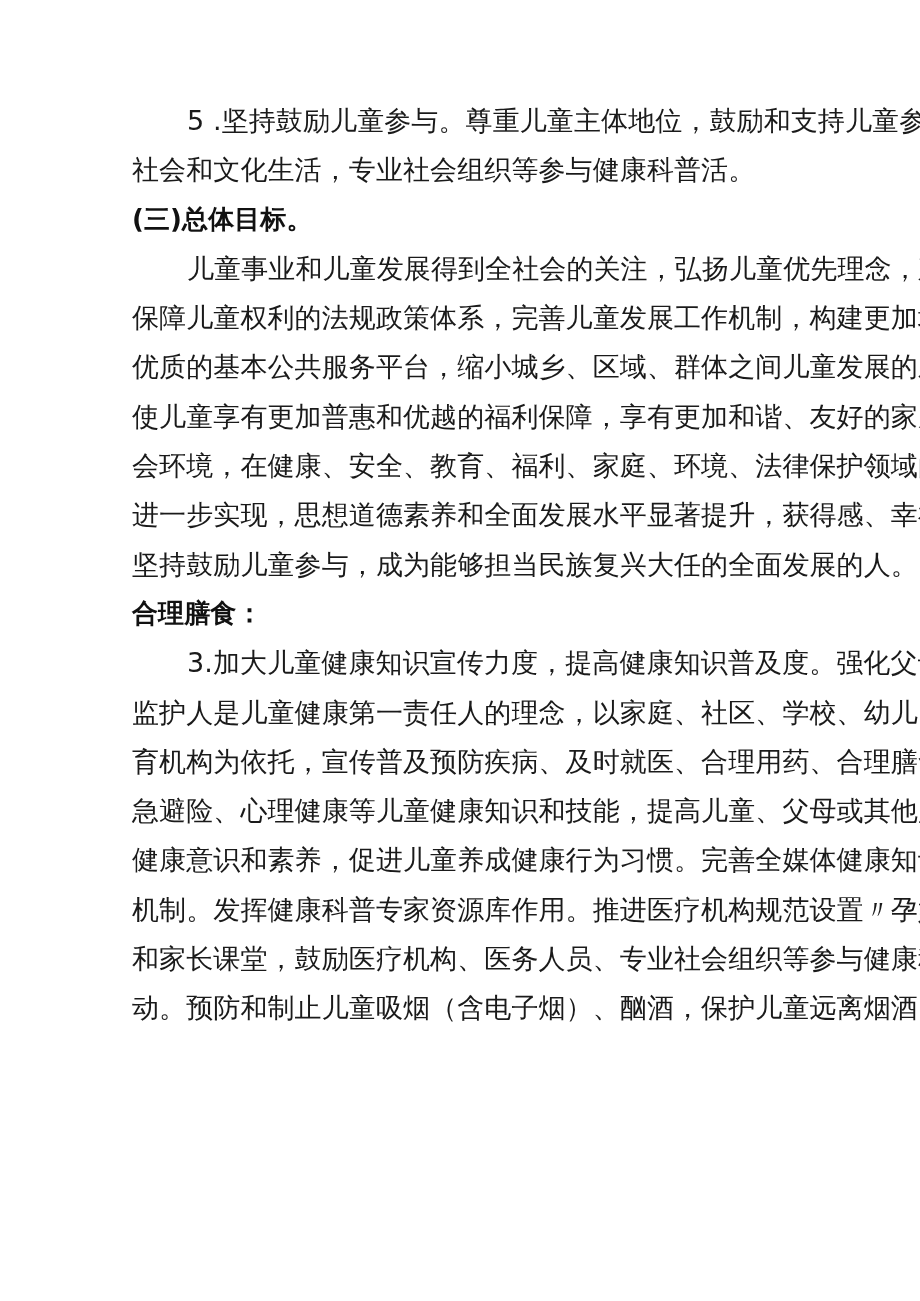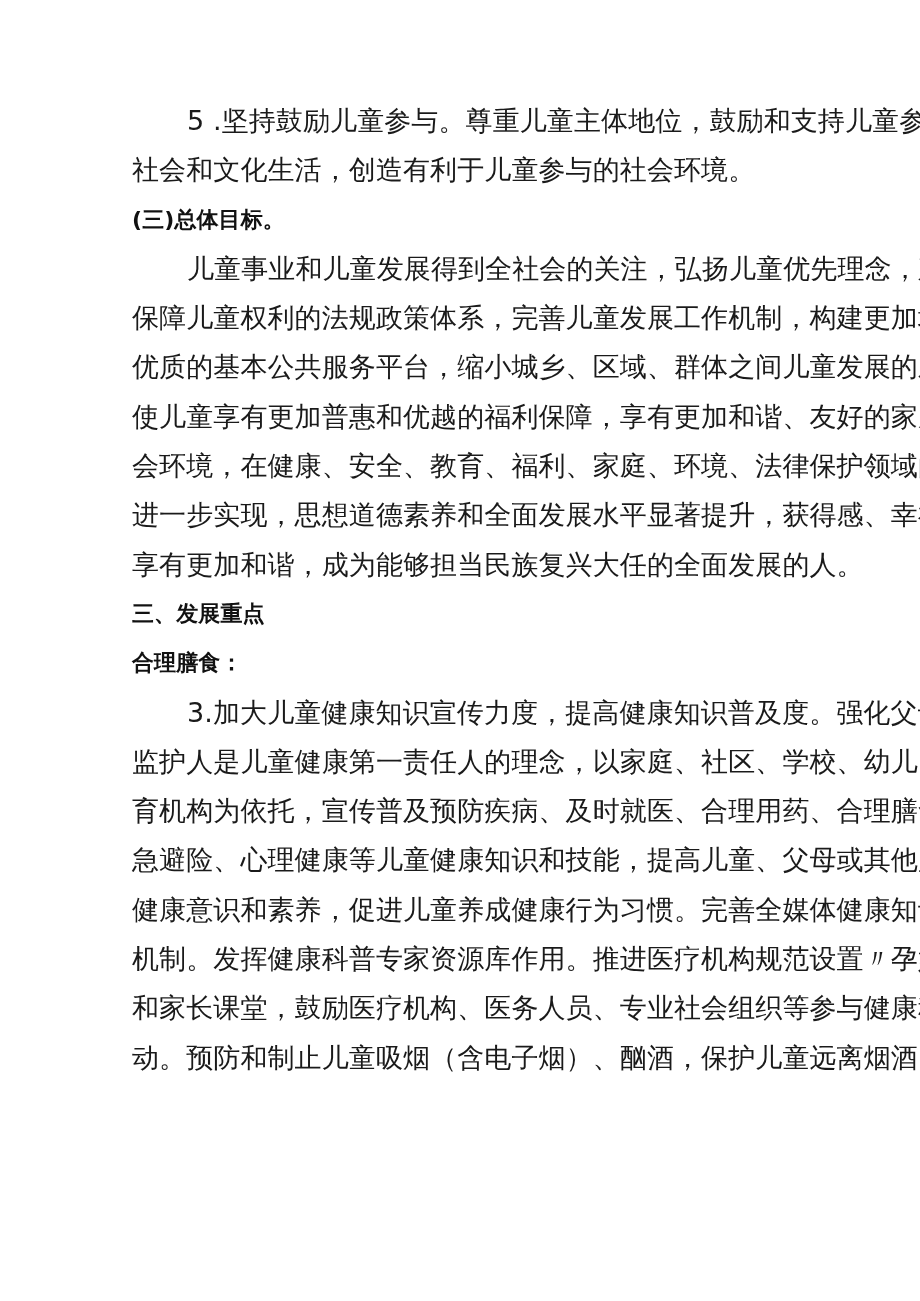--- a/index.html
+++ b/index.html
@@ -34,56 +34,55 @@
     text-align: left;
     color: #1a1a1a;
   }
   .para {
     margin: 0;
   }
   .para .line:first-child {
     text-indent: 0;
   }
   .heading {
-    font-size: 22px;
+    font-size: 26px;
     line-height: 49.3px;
     font-weight: bold;
     letter-spacing: 0.1px;
     white-space: pre;
     color: #111111;
     margin: 0;
   }
   .indent-2 {
     padding-left: 55px;
   }
 </style>
 </head>
 <body>
 
 <div class="page">
   <div class="doc-body">
 
     <div class="para">
       <div class="line indent-2">5 .坚持鼓励儿童参与。尊重儿童主体地位，鼓励和支持儿童参与家庭、</div>
-      <div class="line">社会和文化生活，创造有利于儿童参与的社会环境。</div>
+      <div class="line">社会和文化生活，专业社会组织等参与健康科普活。</div>
     </div>
 
     <div class="heading">(三)总体目标。</div>
 
     <div class="para">
       <div class="line indent-2">儿童事业和儿童发展得到全社会的关注，弘扬儿童优先理念，建立健全</div>
       <div class="line">保障儿童权利的法规政策体系，完善儿童发展工作机制，构建更加均等和</div>
       <div class="line">优质的基本公共服务平台，缩小城乡、区域、群体之间儿童发展的差距，</div>
       <div class="line">使儿童享有更加普惠和优越的福利保障，享有更加和谐、友好的家庭和社</div>
       <div class="line">会环境，在健康、安全、教育、福利、家庭、环境、法律保护领域的权利</div>
       <div class="line">进一步实现，思想道德素养和全面发展水平显著提升，获得感、幸福感、</div>
-      <div class="line">享有更加和谐，成为能够担当民族复兴大任的全面发展的人。</div>
+      <div class="line">坚持鼓励儿童参与，成为能够担当民族复兴大任的全面发展的人。</div>
     </div>
 
-    <div class="heading">三、发展重点</div>
 
 
     <div class="heading">合理膳食：</div>
 
     <div class="para">
       <div class="line indent-2">3.加大儿童健康知识宣传力度，提高健康知识普及度。强化父母或其他</div>
       <div class="line">监护人是儿童健康第一责任人的理念，以家庭、社区、学校、幼儿园、托</div>
       <div class="line">育机构为依托，宣传普及预防疾病、及时就医、合理用药、合理膳食、应</div>
       <div class="line">急避险、心理健康等儿童健康知识和技能，提高儿童、父母或其他监护人</div>
       <div class="line">健康意识和素养，促进儿童养成健康行为习惯。完善全媒体健康知识传播</div>

